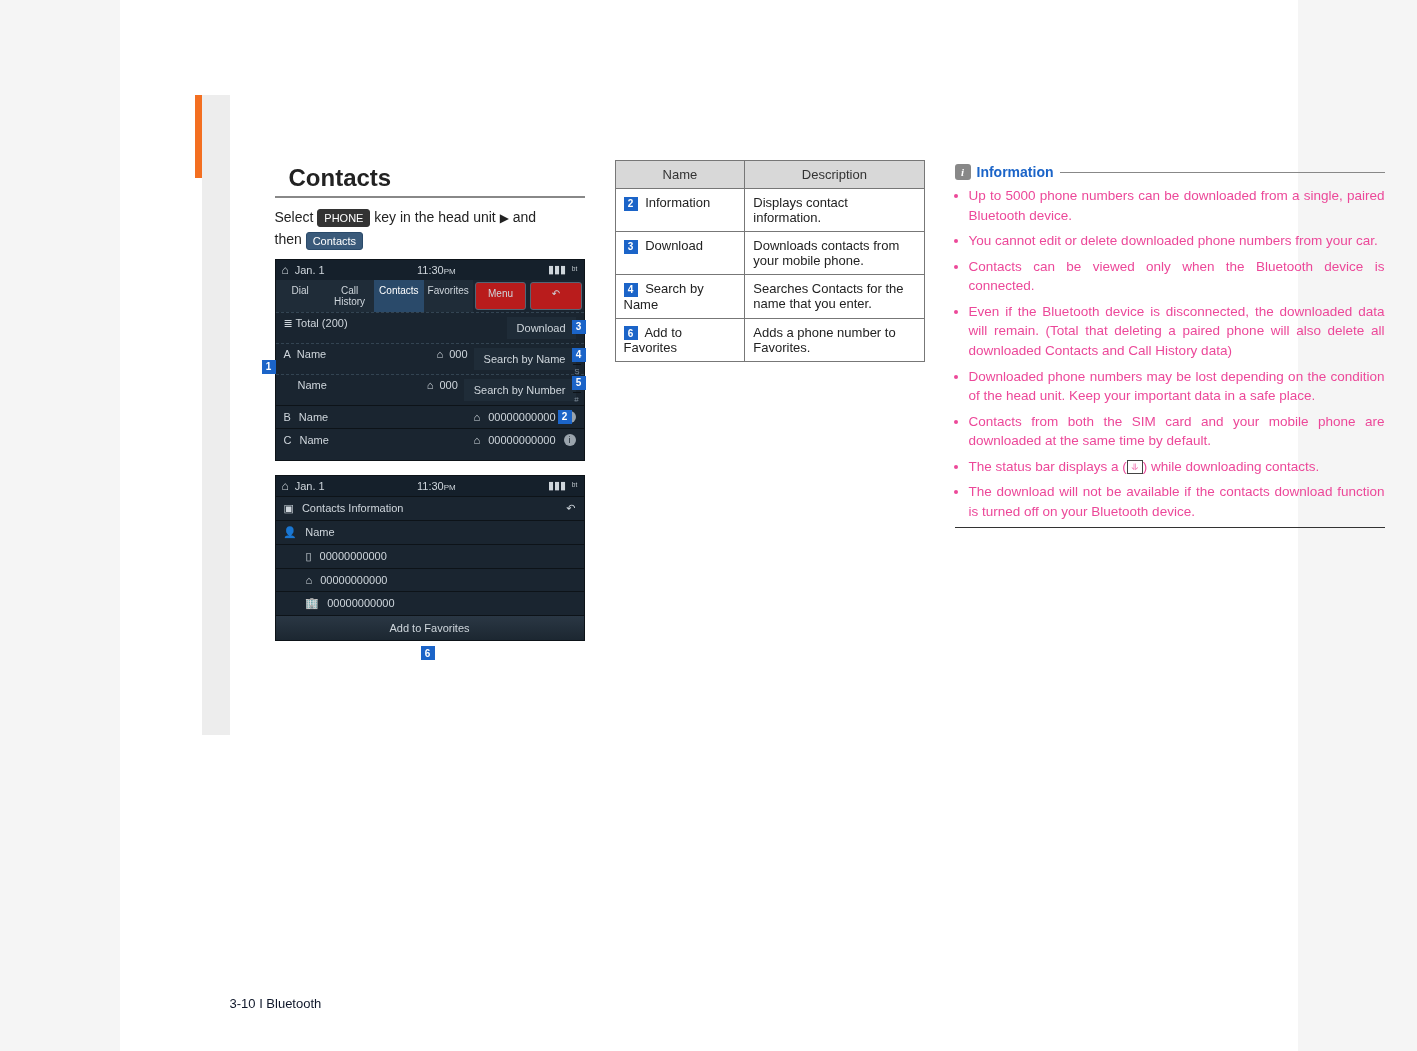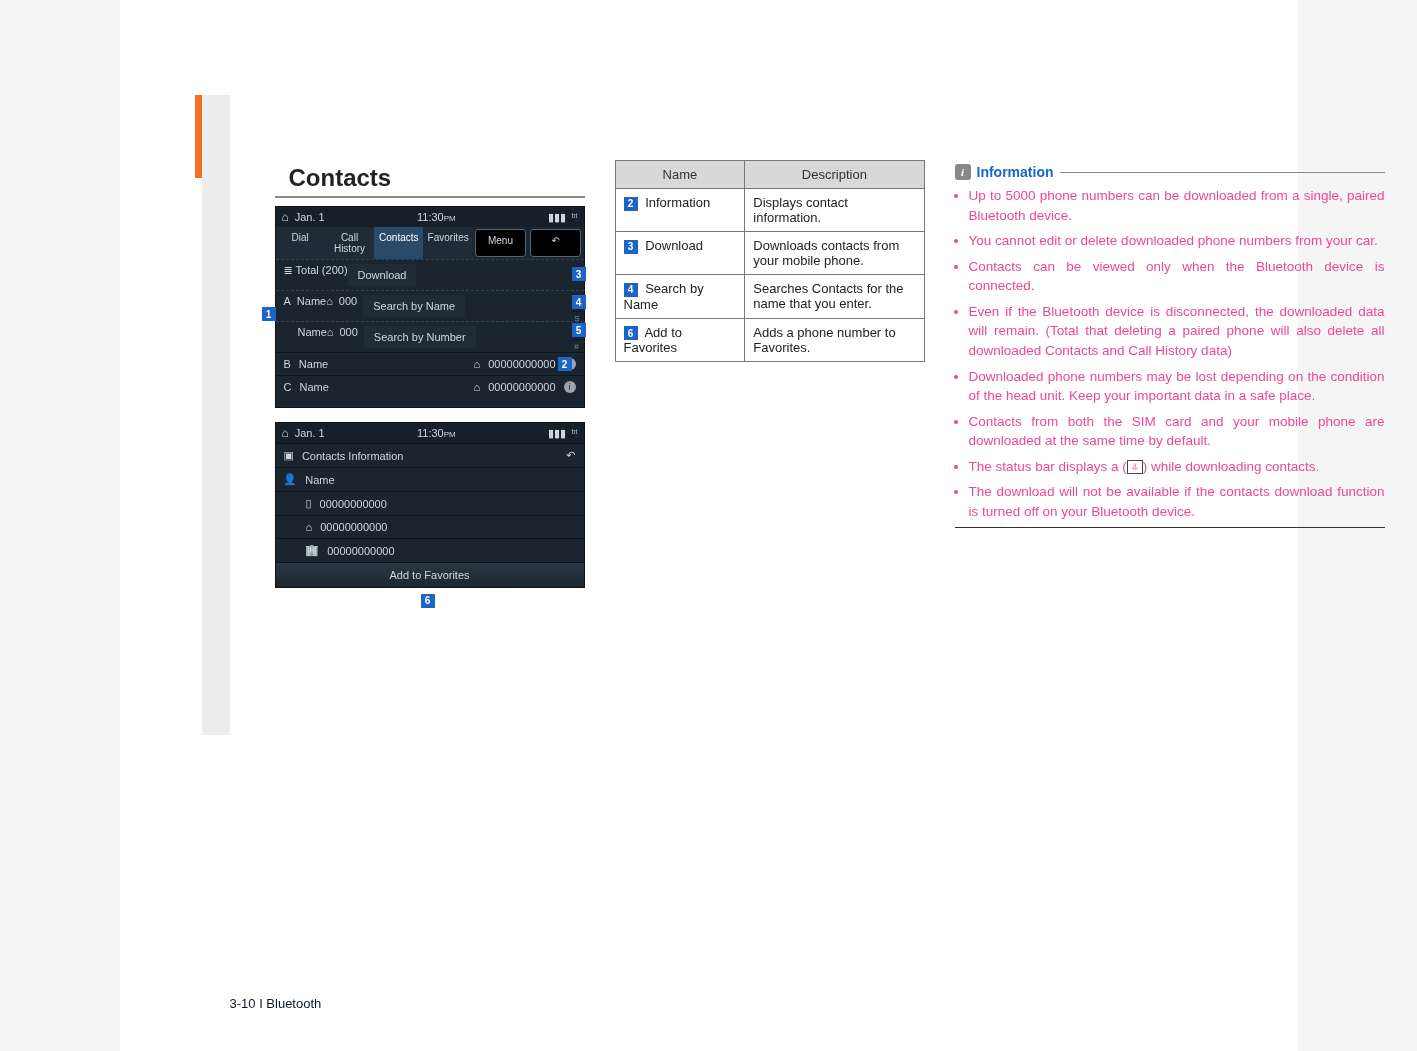--- a/index.html
+++ b/index.html
@@ -12,27 +12,27 @@
   .col3{left:835px;width:430px;}
   .h2{font-size:24px;font-weight:bold;border-bottom:2px solid #888;padding:4px 6px 4px 14px;margin:0 0 8px 0;}
   .intro{font-size:14px;line-height:1.6;}
   .btn{display:inline-block;border:1px solid #333;border-radius:3px;padding:0 6px;font-size:11px;line-height:16px;vertical-align:middle;}
   .btn-dark{background:#333;color:#fff;}
   .btn-blue{background:#3a5a7a;color:#fff;border-color:#2a4a6a;}
   .tri{font-size:12px;}
   .shot{margin-top:8px;background:#1a2530;color:#cfd6dc;font-size:11px;border:1px solid #0d1318;position:relative;}
   .shot .topbar{display:flex;align-items:center;justify-content:space-between;padding:3px 6px;background:#15202b;}
   .shot .topbar .left,.shot .topbar .right{display:flex;align-items:center;gap:6px;}
-  .shot .tabs{display:flex;}
+  .shot .tabs{display:flex;justify-content:flex-end;}
   .shot .tabs .t{flex:1;text-align:center;padding:5px 0;background:#1f2c38;font-size:10px;}
   .shot .tabs .t.active{background:#2a4a6a;color:#fff;}
-  .shot .tabs .t.btnlike{background:#000000;border:1px solid #556575;border-radius:3px;margin:2px;}
+  .shot .tabs .t.btnlike{background:#b91c1c;border:1px solid #556575;border-radius:3px;margin:2px;}
   .shot .row{display:flex;align-items:center;padding:5px 8px;border-top:1px solid #0d1318;gap:8px;}
   .shot .row .grow{flex:1;}
-  .shot .menurow{display:flex;justify-content:flex-start;padding:4px 8px;border-top:1px dashed #334452;}
+  .shot .menurow{display:flex;justify-content:space-between;padding:4px 8px;border-top:1px dashed #334452;}
   .shot .menubox{background:#1f2c38;padding:5px 10px;font-size:11px;}
   .marker{position:absolute;display:inline-flex;align-items:center;justify-content:center;width:14px;height:14px;background:#1b64c8;color:#fff;font-size:10px;font-weight:bold;}
   .marker.inline{position:static;margin-right:4px;}
   .addfav{text-align:center;background:linear-gradient(#2a3744,#1c2731);padding:6px;border-top:1px solid #0d1318;}
   
   table.spec{border-collapse:collapse;width:100%;font-size:13px;}
   table.spec th,table.spec td{border:1px solid #777;padding:6px 8px;vertical-align:top;}
   table.spec th{background:#d8d8d8;text-align:center;font-weight:normal;color:#333;}
   table.spec td.k{width:42%;}
   
@@ -50,20 +50,29 @@
 </style>
 </head>
 <body>
 
 <div class="page">
   <div class="accent-bar"></div>
   <div class="page-tab"></div>
 
   <div class="col col1">
     <h2 class="h2">Contacts</h2>
+    <div class="intro">
+      <span>Select</span>
+      <span class="btn btn-dark">PHONE</span>
+      <span>key in the head unit</span>
+      <span class="tri">▶</span>
+      <span>and</span><br>
+      <span>then</span>
+      <span class="btn btn-blue">Contacts</span>
+    </div>
 
     <div class="shot" style="height:200px;">
       <div class="topbar">
         <div class="left">
             <span class="homeico">⌂</span>
           <span>Jan. 1</span>
           </div>
         <div><span>11:30</span><span style="font-size:8px">PM</span></div>
         <div class="right">
             <span>▮▮▮</span>

